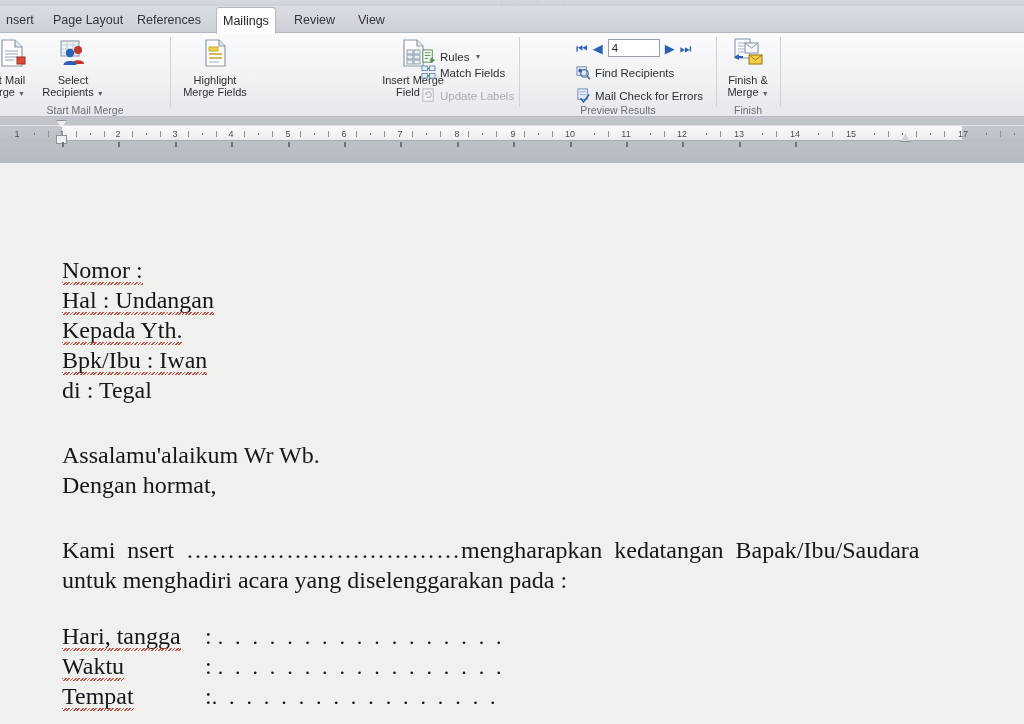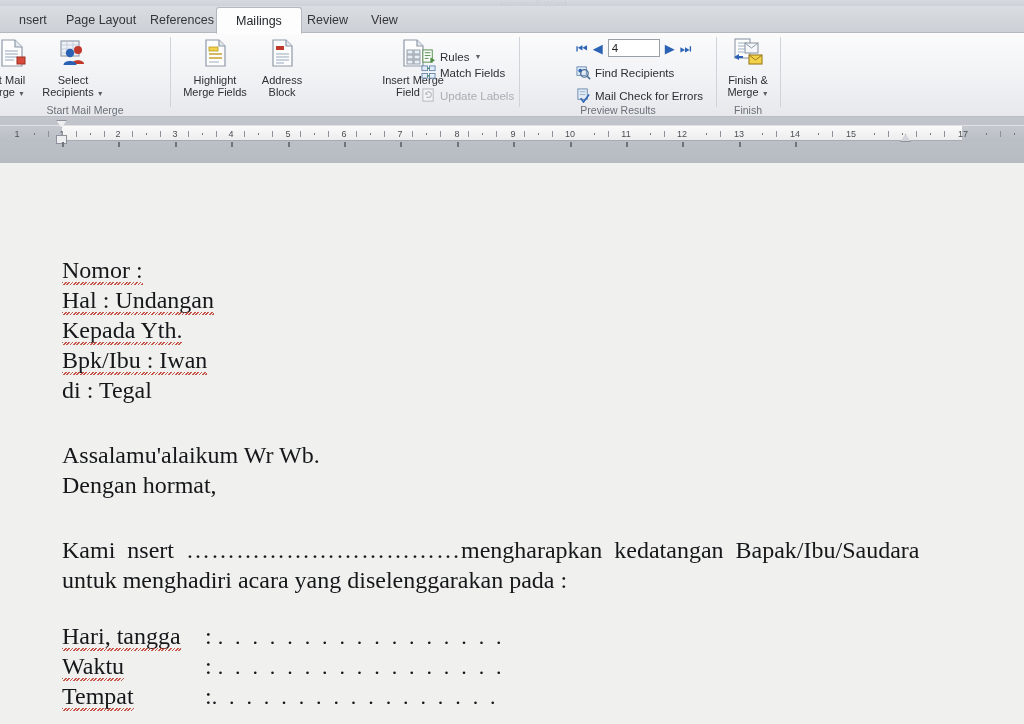--- a/index.html
+++ b/index.html
@@ -24,21 +24,21 @@
   }
 
   
   .tabstrip {
     position: absolute; top: 6px; left: 0; width: 1024px; height: 27px;
     background: linear-gradient(#dadde2, #cdd1d7);
     border-bottom: 1px solid #b4b9c0;
   }
   .tab {
     position: absolute; top: 2px; height: 25px;
-    padding: 0 19px;
+    padding: 0 6px;
     font-size: 12.5px; color: #33363b;
     line-height: 25px; white-space: nowrap;
     border-radius: 3px 3px 0 0;
   }
   .tab.active {
     background: #fdfdfd;
     border: 1px solid #b4b9c0;
     border-bottom: 1px solid #fdfdfd;
     color: #1e2126;
     top: 1px; height: 27px; line-height: 26px;
@@ -248,37 +248,20 @@
             </g>
             <g stroke="#9fb0c4" stroke-width="1">
                 <line x1="10" y1="25" x2="20" y2="25"></line>
               </g>
           </svg>
         </span>
         <span>Highlight</span>
         <span>Merge Fields</span>
       </div>
 
-      <div class="bigbtn" style="left:80px;width:62px">
-        <span class="ico">
-          <svg width="32" height="32" viewBox="0 0 32 32">
-            <path d="M7 3h13l6 6v20H7z" fill="#fdfdfd" stroke="#8f99a8" stroke-width="1.2"></path>
-            <path d="M20 3v6h6" fill="#e4e9ef" stroke="#8f99a8" stroke-width="1.2"></path>
-            <rect x="10" y="9" width="8" height="4" fill="#c0392b"></rect>
-            <g stroke="#9fb0c4" stroke-width="1.1">
-              <line x1="10" y1="17" x2="23" y2="17"></line>
-                <line x1="10" y1="20" x2="23" y2="20"></line>
-              <line x1="10" y1="23" x2="23" y2="23"></line>
-                <line x1="10" y1="26" x2="18" y2="26"></line>
-            </g>
-          </svg>
-        </span>
-        <span>Address</span>
-        <span>Block</span>
-      </div>
 
 
       <div class="bigbtn" style="left:200px;width:84px">
         <span class="ico">
           <svg width="32" height="32" viewBox="0 0 32 32">
             <path d="M7 3h13l6 6v20H7z" fill="#fdfdfd" stroke="#8f99a8" stroke-width="1.2"></path>
             <path d="M20 3v6h6" fill="#e4e9ef" stroke="#8f99a8" stroke-width="1.2"></path>
             <g fill="#e9eef4" stroke="#8a95a4" stroke-width=".9">
               <rect x="10" y="13" width="6" height="4"></rect>
                 <rect x="17" y="13" width="6" height="4"></rect>

